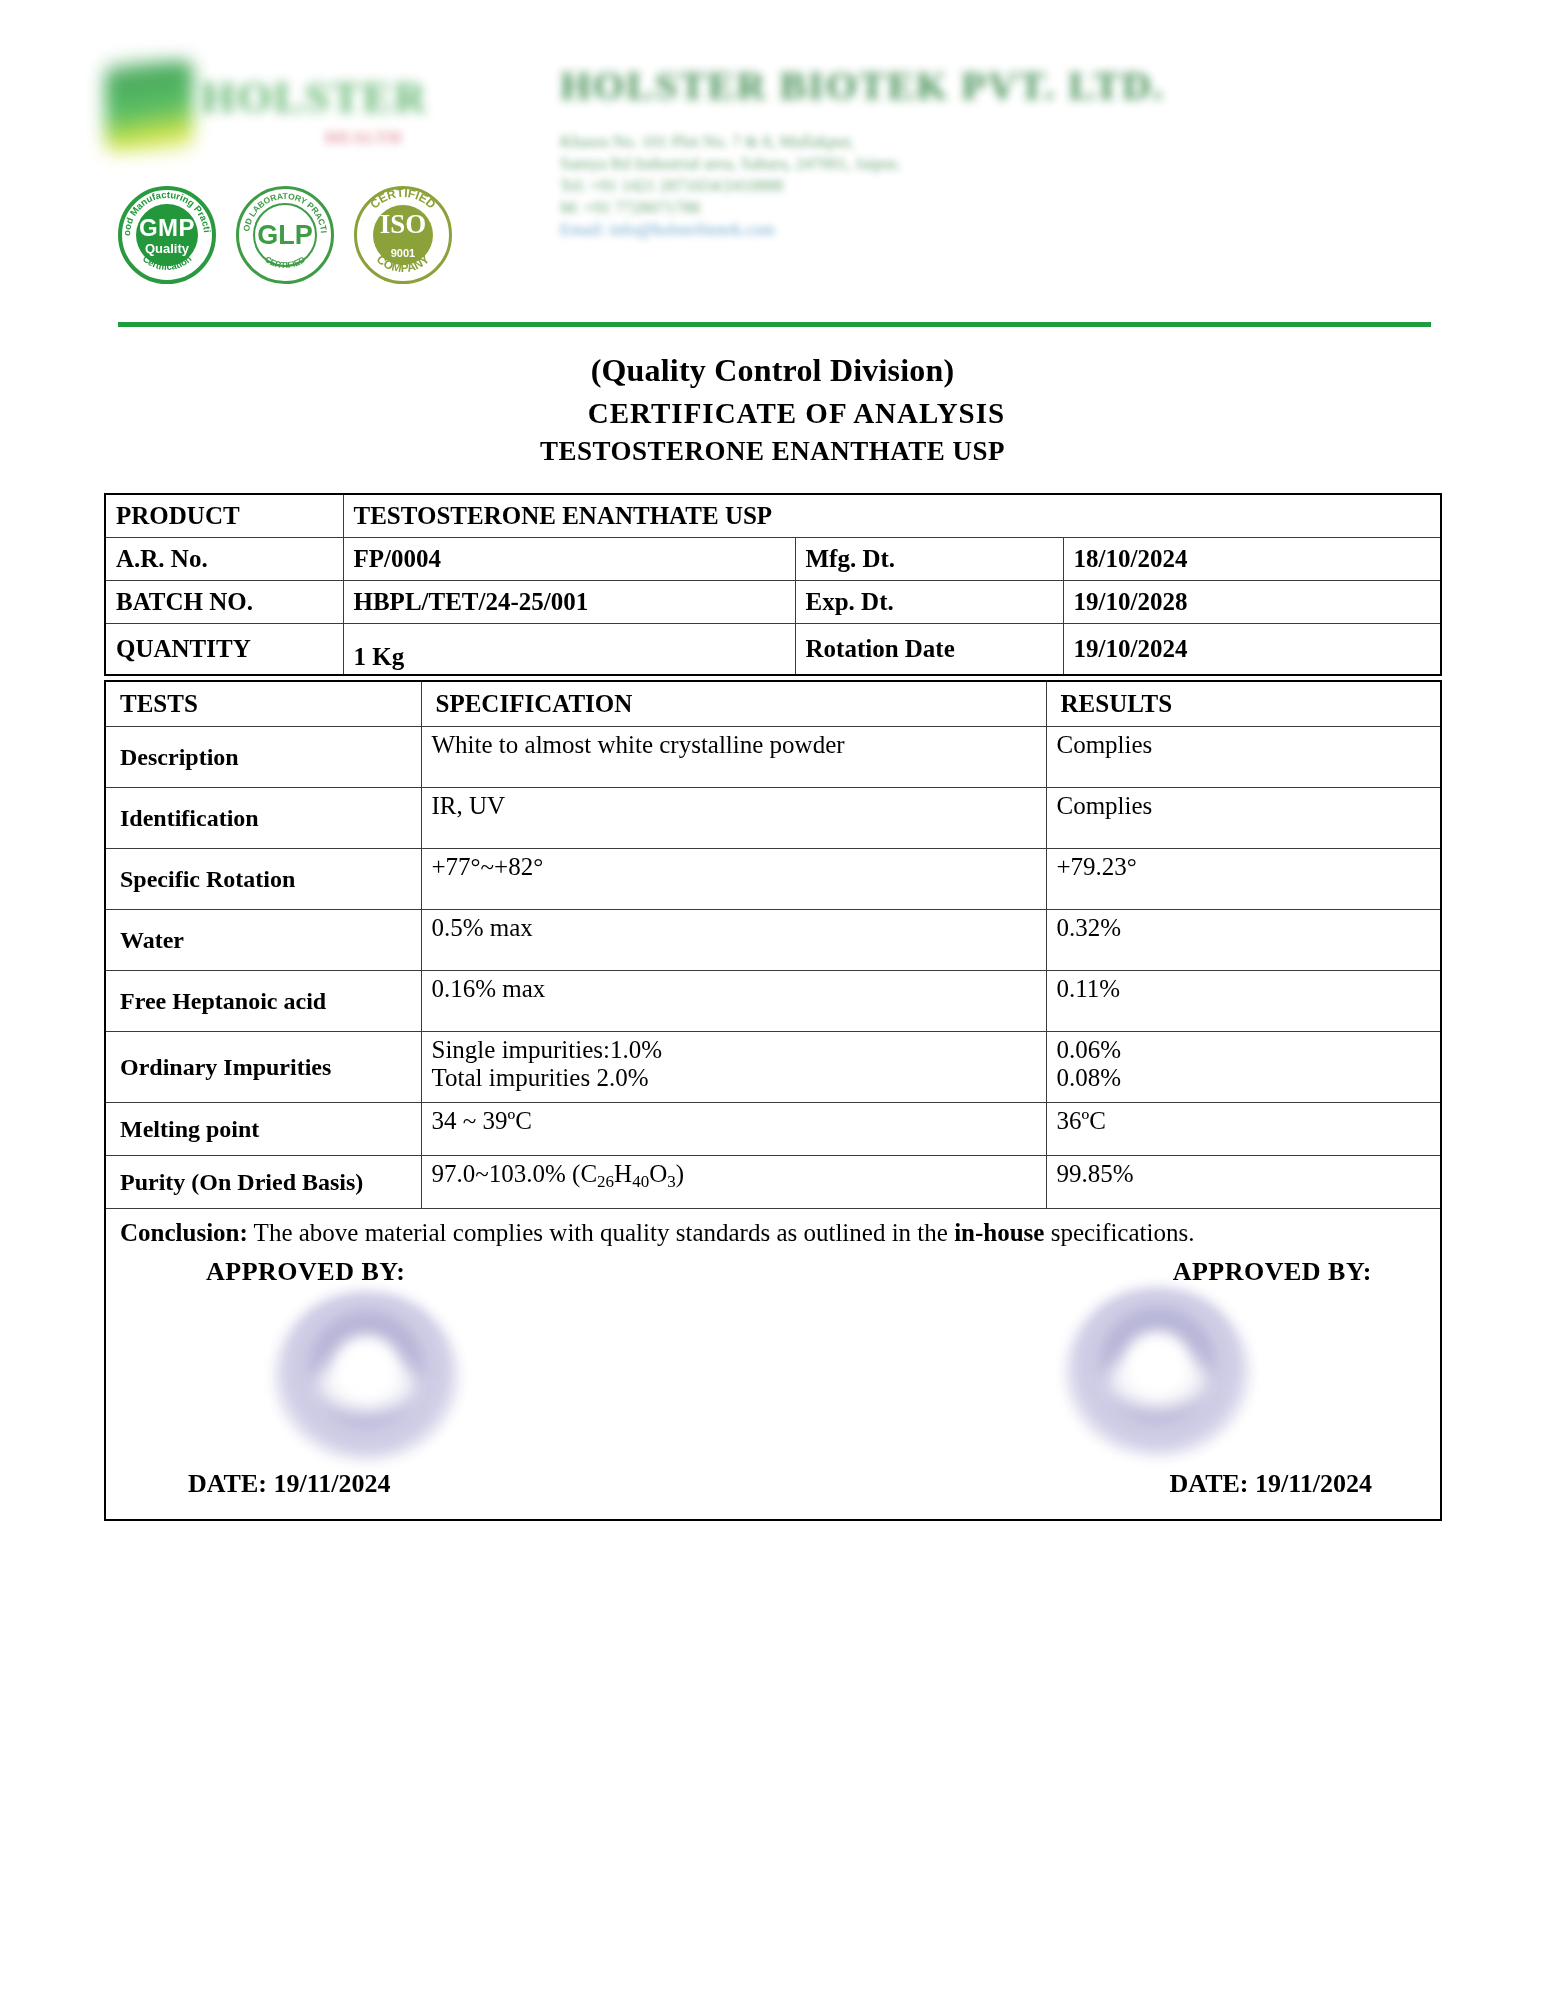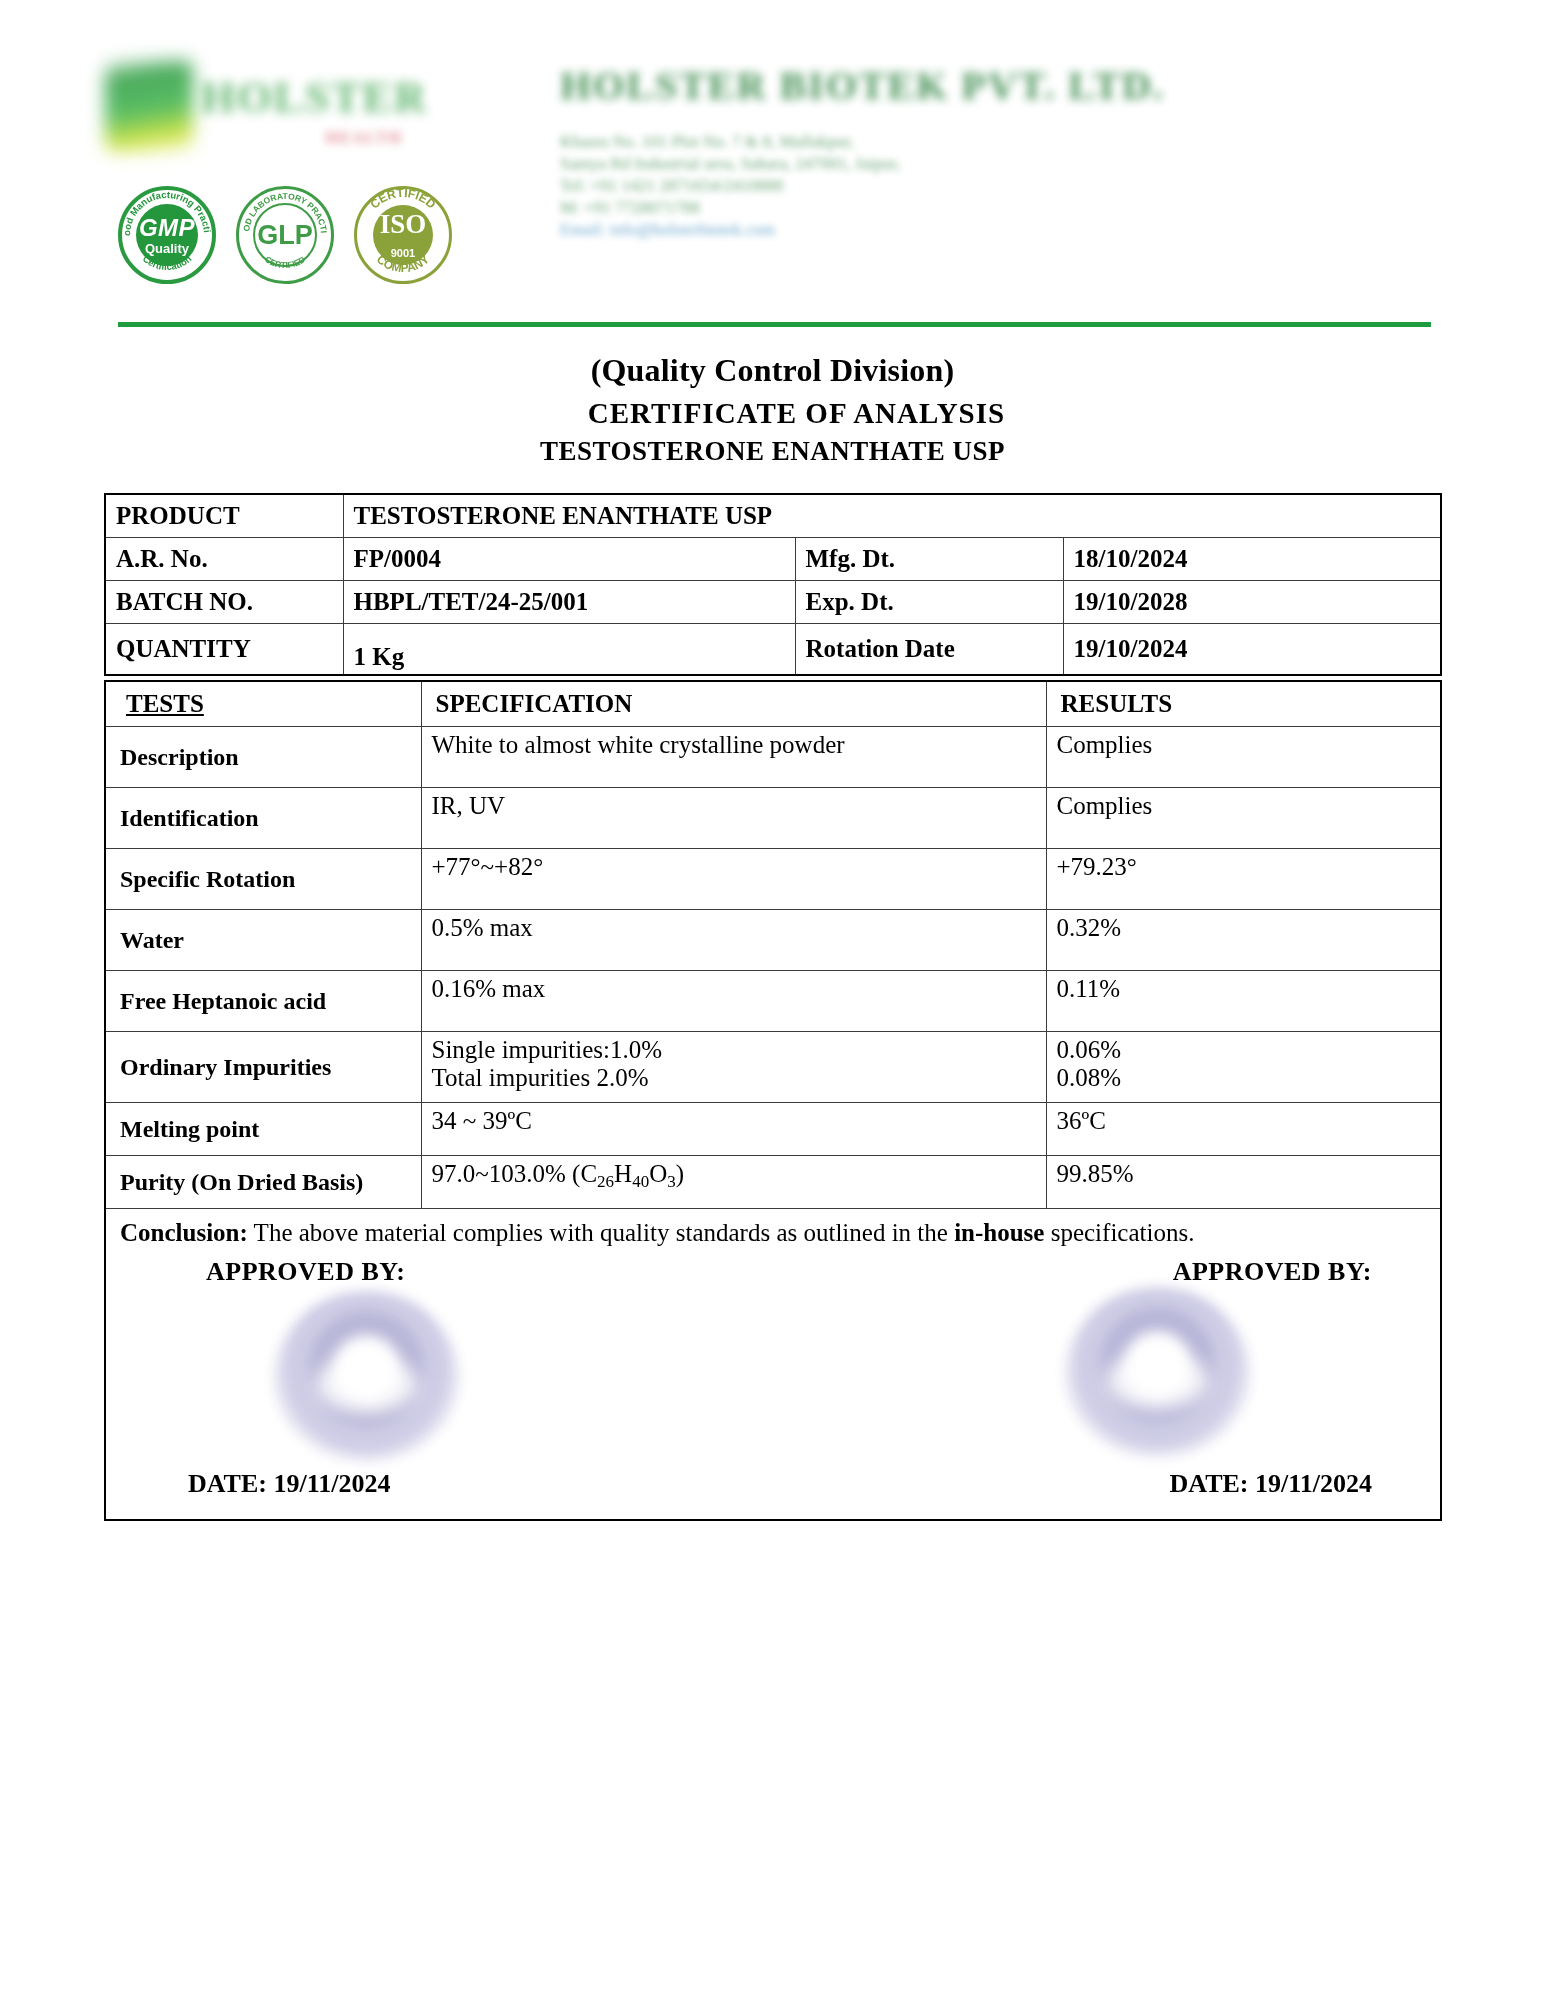--- a/index.html
+++ b/index.html
@@ -130,21 +130,21 @@
     border-radius: 50%;
     background: #24963c;
   }
   .badge-gmp .core {
     position: relative;
     text-align: center;
     color: #fff;
     line-height: 1;
     z-index: 3;
   }
-  .badge-gmp .core .b1 { font-family:"Liberation Sans", sans-serif; font-size: 24px; font-weight: bold; letter-spacing: .5px; font-style: italic;}
+  .badge-gmp .core .b1 { font-family:"Liberation Sans", sans-serif; font-size: 24px; font-weight: bold; letter-spacing: .5px;}
   .badge-gmp .core .b2 { font-family:"Liberation Sans", sans-serif; font-size: 13px; font-weight: bold; margin-top: 2px;}
 
   .badge-glp .ring-out {
     position: absolute; inset: 0;
     border-radius: 50%;
     border: 3px solid #3f9c46;
   }
   .badge-glp .ring-in {
     position: absolute; inset: 17px;
     border-radius: 50%;
@@ -264,21 +264,21 @@
     font-weight: normal;
     font-family: Liberation Serif, serif;
   }
   .tbl-tests tr.hdr td {
     font-size: 25px;
     font-weight: bold;
     padding-left: 14px;
     height: 36px;
     vertical-align: middle;
   }
-  .tbl-tests tr.hdr td.c-test { padding-left: 20px; text-decoration: underline; }
+  .tbl-tests tr.hdr td.c-test { padding-left: 14px; }
 
   .cell-line2 { display: block; }
 
   .row-tall td { height: 52px; }
   .row-two td { height: 62px; }
   .row-short td { height: 44px; }
 
   .conclusion-row td {
     font-size: 25px;
     font-weight: normal;

